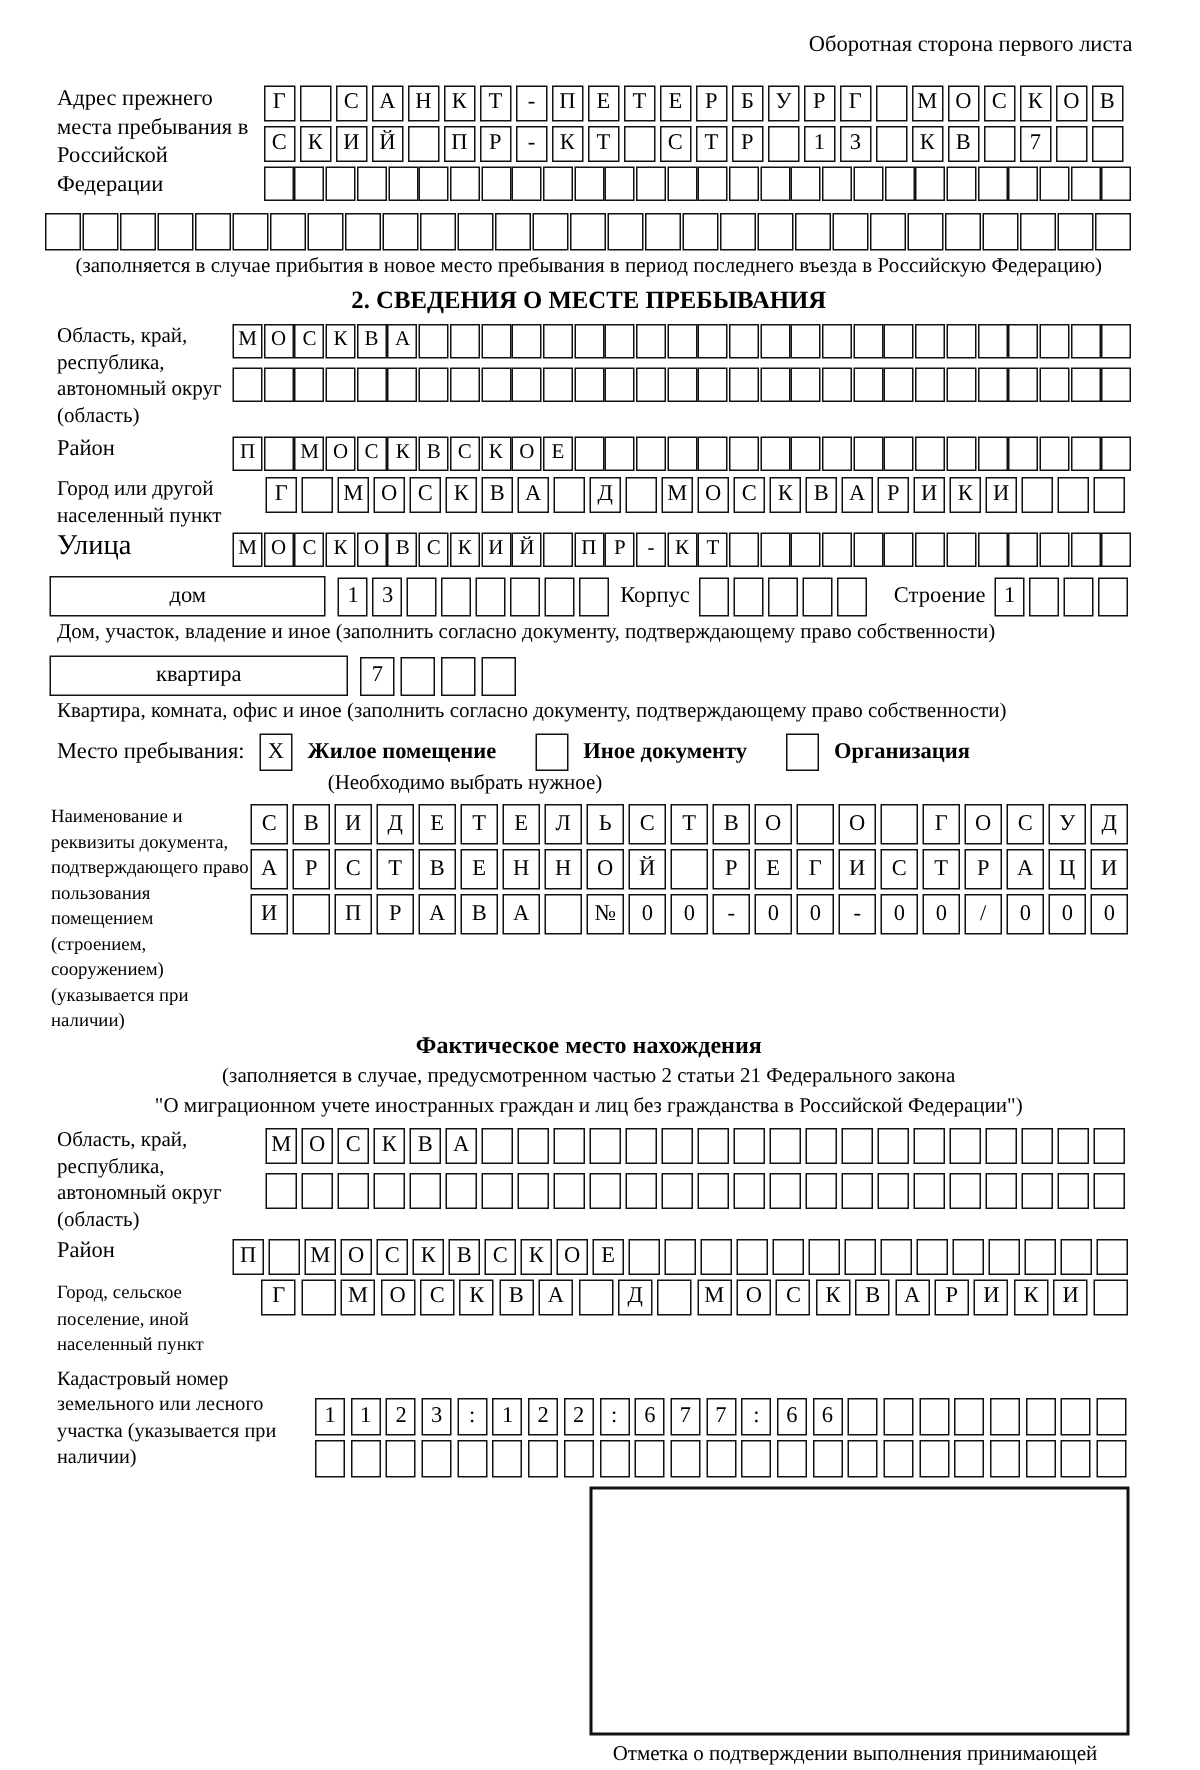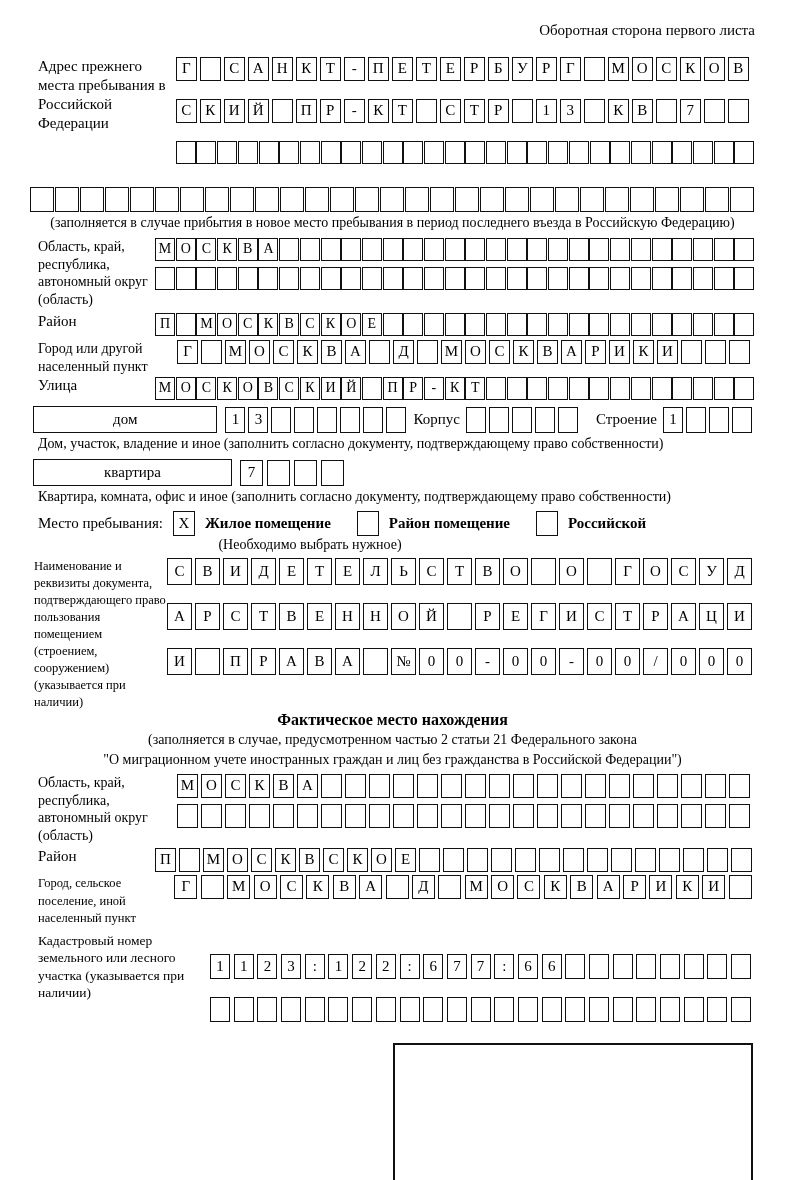--- a/index.html
+++ b/index.html
@@ -9,27 +9,27 @@
     font-family:"Liberation Serif","DejaVu Serif",serif;
     overflow:hidden;position:relative;border-radius:30px;
   }
   .header-note{margin-top:12px;text-align:right;font-size:15px;}
   .formrow{display:flex;align-items:flex-start;}
   .label{font-size:14px;line-height:17.5px;box-sizing:border-box;padding-left:8px;}
   .lbl-prev{width:147px;font-size:15px;line-height:19px;}
   .lbl-region{width:125px;}
   .lbl-district{width:125px;font-size:15px;}
   .lbl-city{width:147px;}
-  .lbl-street{width:125px;font-size:15px;}
+  .lbl-street{width:125px;font-size:19px;}
   .lbl-doc{width:140px;font-size:12.5px;line-height:17px;padding-left:4px;}
   .lbl-region2{width:147px;}
   .lbl-district2{width:127px;font-size:15px;}
   .lbl-city2{width:145px;font-size:12.5px;}
   .lbl-cad{width:180px;font-size:13.5px;}
-  .rows .cells{margin-bottom:18px;}
+  .rows .cells{margin-bottom:3px;}
   .rows-gap .cells{margin-bottom:6px;}
   .cells{white-space:nowrap;font-size:0;line-height:0;}
   .cell{
     display:inline-block;box-sizing:border-box;border:1.6px solid #111;
     text-align:center;font-family:"Liberation Serif",serif;color:#000;
     vertical-align:top;overflow:hidden;
   }
   .cA .cell{width:21px;height:24px;margin-right:3px;font-size:15px;line-height:21px;}
   .cB .cell{width:20px;height:23px;margin-right:0.7px;font-size:14px;line-height:20px;}
   .cC .cell{width:24px;height:25px;margin-right:1px;font-size:15px;line-height:22px;}
@@ -85,20 +85,21 @@
     <div class="label lbl-prev">Адрес прежнего места пребывания в Российской Федерации</div>
     <div class="rows">
       <div class="cells cA"><span class="cell">Г</span><span class="cell"></span><span class="cell">С</span><span class="cell">А</span><span class="cell">Н</span><span class="cell">К</span><span class="cell">Т</span><span class="cell">-</span><span class="cell">П</span><span class="cell">Е</span><span class="cell">Т</span><span class="cell">Е</span><span class="cell">Р</span><span class="cell">Б</span><span class="cell">У</span><span class="cell">Р</span><span class="cell">Г</span><span class="cell"></span><span class="cell">М</span><span class="cell">О</span><span class="cell">С</span><span class="cell">К</span><span class="cell">О</span><span class="cell">В</span></div>
       <div class="cells cA"><span class="cell">С</span><span class="cell">К</span><span class="cell">И</span><span class="cell">Й</span><span class="cell"></span><span class="cell">П</span><span class="cell">Р</span><span class="cell">-</span><span class="cell">К</span><span class="cell">Т</span><span class="cell"></span><span class="cell">С</span><span class="cell">Т</span><span class="cell">Р</span><span class="cell"></span><span class="cell">1</span><span class="cell">3</span><span class="cell"></span><span class="cell">К</span><span class="cell">В</span><span class="cell"></span><span class="cell">7</span><span class="cell"></span><span class="cell"></span></div>
       <div class="cells cB"><span class="cell"></span><span class="cell"></span><span class="cell"></span><span class="cell"></span><span class="cell"></span><span class="cell"></span><span class="cell"></span><span class="cell"></span><span class="cell"></span><span class="cell"></span><span class="cell"></span><span class="cell"></span><span class="cell"></span><span class="cell"></span><span class="cell"></span><span class="cell"></span><span class="cell"></span><span class="cell"></span><span class="cell"></span><span class="cell"></span><span class="cell"></span><span class="cell"></span><span class="cell"></span><span class="cell"></span><span class="cell"></span><span class="cell"></span><span class="cell"></span><span class="cell"></span></div>
     </div>
   </div>
   <div class="cells cC fullrow"><span class="cell"></span><span class="cell"></span><span class="cell"></span><span class="cell"></span><span class="cell"></span><span class="cell"></span><span class="cell"></span><span class="cell"></span><span class="cell"></span><span class="cell"></span><span class="cell"></span><span class="cell"></span><span class="cell"></span><span class="cell"></span><span class="cell"></span><span class="cell"></span><span class="cell"></span><span class="cell"></span><span class="cell"></span><span class="cell"></span><span class="cell"></span><span class="cell"></span><span class="cell"></span><span class="cell"></span><span class="cell"></span><span class="cell"></span><span class="cell"></span><span class="cell"></span><span class="cell"></span></div>
   <div class="note center">(заполняется в случае прибытия в новое место пребывания в период последнего въезда в Российскую Федерацию)</div>
 
+  <div class="sec-title">2. СВЕДЕНИЯ О МЕСТЕ ПРЕБЫВАНИЯ</div>
 
   <div class="formrow mt6">
     <div class="label lbl-region">Область, край, республика, автономный округ (область)</div>
     <div class="rows rows-gap">
       <div class="cells cB"><span class="cell">М</span><span class="cell">О</span><span class="cell">С</span><span class="cell">К</span><span class="cell">В</span><span class="cell">А</span><span class="cell"></span><span class="cell"></span><span class="cell"></span><span class="cell"></span><span class="cell"></span><span class="cell"></span><span class="cell"></span><span class="cell"></span><span class="cell"></span><span class="cell"></span><span class="cell"></span><span class="cell"></span><span class="cell"></span><span class="cell"></span><span class="cell"></span><span class="cell"></span><span class="cell"></span><span class="cell"></span><span class="cell"></span><span class="cell"></span><span class="cell"></span><span class="cell"></span><span class="cell"></span></div>
       <div class="cells cB"><span class="cell"></span><span class="cell"></span><span class="cell"></span><span class="cell"></span><span class="cell"></span><span class="cell"></span><span class="cell"></span><span class="cell"></span><span class="cell"></span><span class="cell"></span><span class="cell"></span><span class="cell"></span><span class="cell"></span><span class="cell"></span><span class="cell"></span><span class="cell"></span><span class="cell"></span><span class="cell"></span><span class="cell"></span><span class="cell"></span><span class="cell"></span><span class="cell"></span><span class="cell"></span><span class="cell"></span><span class="cell"></span><span class="cell"></span><span class="cell"></span><span class="cell"></span><span class="cell"></span></div>
     </div>
   </div>
 
   <div class="formrow mt5">
@@ -132,23 +133,23 @@
     <div class="gap8"></div>
     <div class="cells cE"><span class="cell">7</span><span class="cell"></span><span class="cell"></span><span class="cell"></span></div>
   </div>
   <div class="note note-indent">Квартира, комната, офис и иное (заполнить согласно документу, подтверждающему право собственности)</div>
 
   <div class="stayrow">
     <span>Место пребывания:</span>
     <span class="checkbox">Х</span>
     <span class="opt-label">Жилое помещение</span>
     <span class="checkbox cb2"></span>
-    <span class="opt-label">Район помещение</span>
+    <span class="opt-label">Иное документу</span>
     <span class="checkbox cb2"></span>
-    <span class="opt-label">Российской</span>
+    <span class="opt-label">Организация</span>
   </div>
   <div class="staynote">(Необходимо выбрать нужное)</div>
 
   <div class="formrow mt5">
     <div class="label lbl-doc">Наименование и реквизиты документа, подтверждающего право пользования помещением (строением, сооружением) (указывается при наличии)</div>
     <div class="rows">
       <div class="cells cF"><span class="cell">С</span><span class="cell">В</span><span class="cell">И</span><span class="cell">Д</span><span class="cell">Е</span><span class="cell">Т</span><span class="cell">Е</span><span class="cell">Л</span><span class="cell">Ь</span><span class="cell">С</span><span class="cell">Т</span><span class="cell">В</span><span class="cell">О</span><span class="cell"></span><span class="cell">О</span><span class="cell"></span><span class="cell">Г</span><span class="cell">О</span><span class="cell">С</span><span class="cell">У</span><span class="cell">Д</span></div>
       <div class="cells cF"><span class="cell">А</span><span class="cell">Р</span><span class="cell">С</span><span class="cell">Т</span><span class="cell">В</span><span class="cell">Е</span><span class="cell">Н</span><span class="cell">Н</span><span class="cell">О</span><span class="cell">Й</span><span class="cell"></span><span class="cell">Р</span><span class="cell">Е</span><span class="cell">Г</span><span class="cell">И</span><span class="cell">С</span><span class="cell">Т</span><span class="cell">Р</span><span class="cell">А</span><span class="cell">Ц</span><span class="cell">И</span></div>
       <div class="cells cF"><span class="cell">И</span><span class="cell"></span><span class="cell">П</span><span class="cell">Р</span><span class="cell">А</span><span class="cell">В</span><span class="cell">А</span><span class="cell"></span><span class="cell">№</span><span class="cell">0</span><span class="cell">0</span><span class="cell">-</span><span class="cell">0</span><span class="cell">0</span><span class="cell">-</span><span class="cell">0</span><span class="cell">0</span><span class="cell">/</span><span class="cell">0</span><span class="cell">0</span><span class="cell">0</span></div>
     </div>

